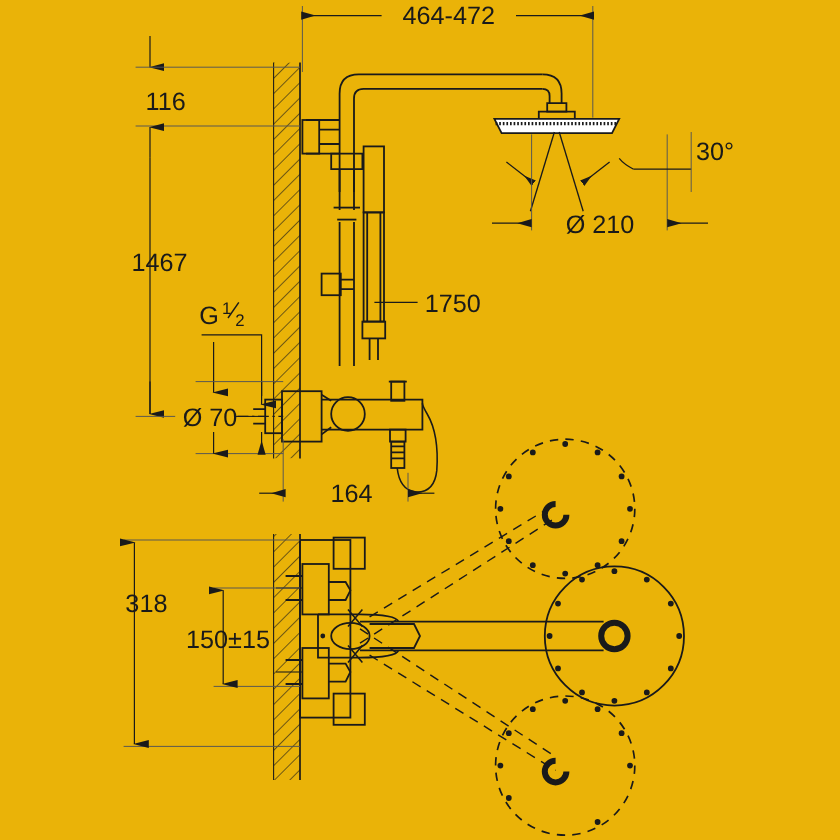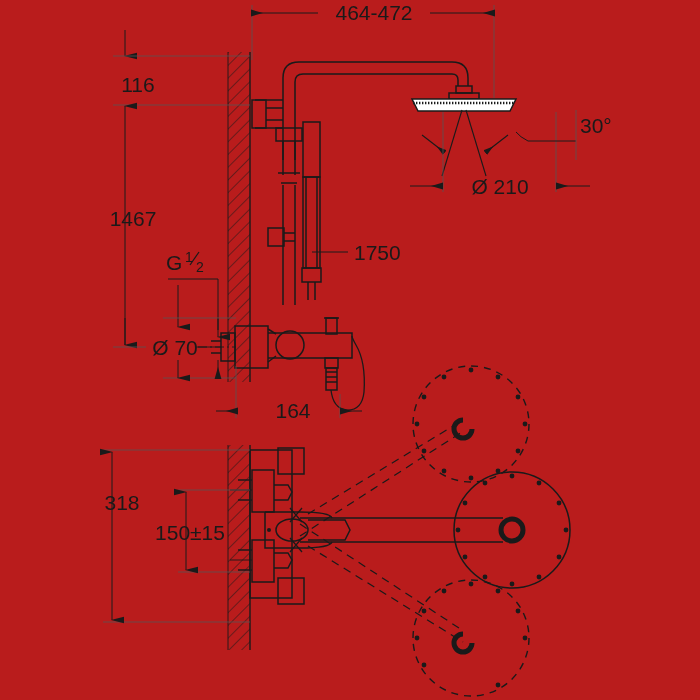--- a/index.html
+++ b/index.html
@@ -7,21 +7,21 @@
     padding: 0;
     background: #ffffff;
   }
   body {
     font-family: "Liberation Sans", sans-serif;
   }
   #page {
     position: relative;
     width: 700px;
     height: 700px;
-    background: #b91c1c;
+    background: #eab308;
     overflow: hidden;
   }
   #drawing {
     position: absolute;
     left: 0;
     top: 0;
     width: 700px;
     height: 700px;
   }
   .dim-text {

